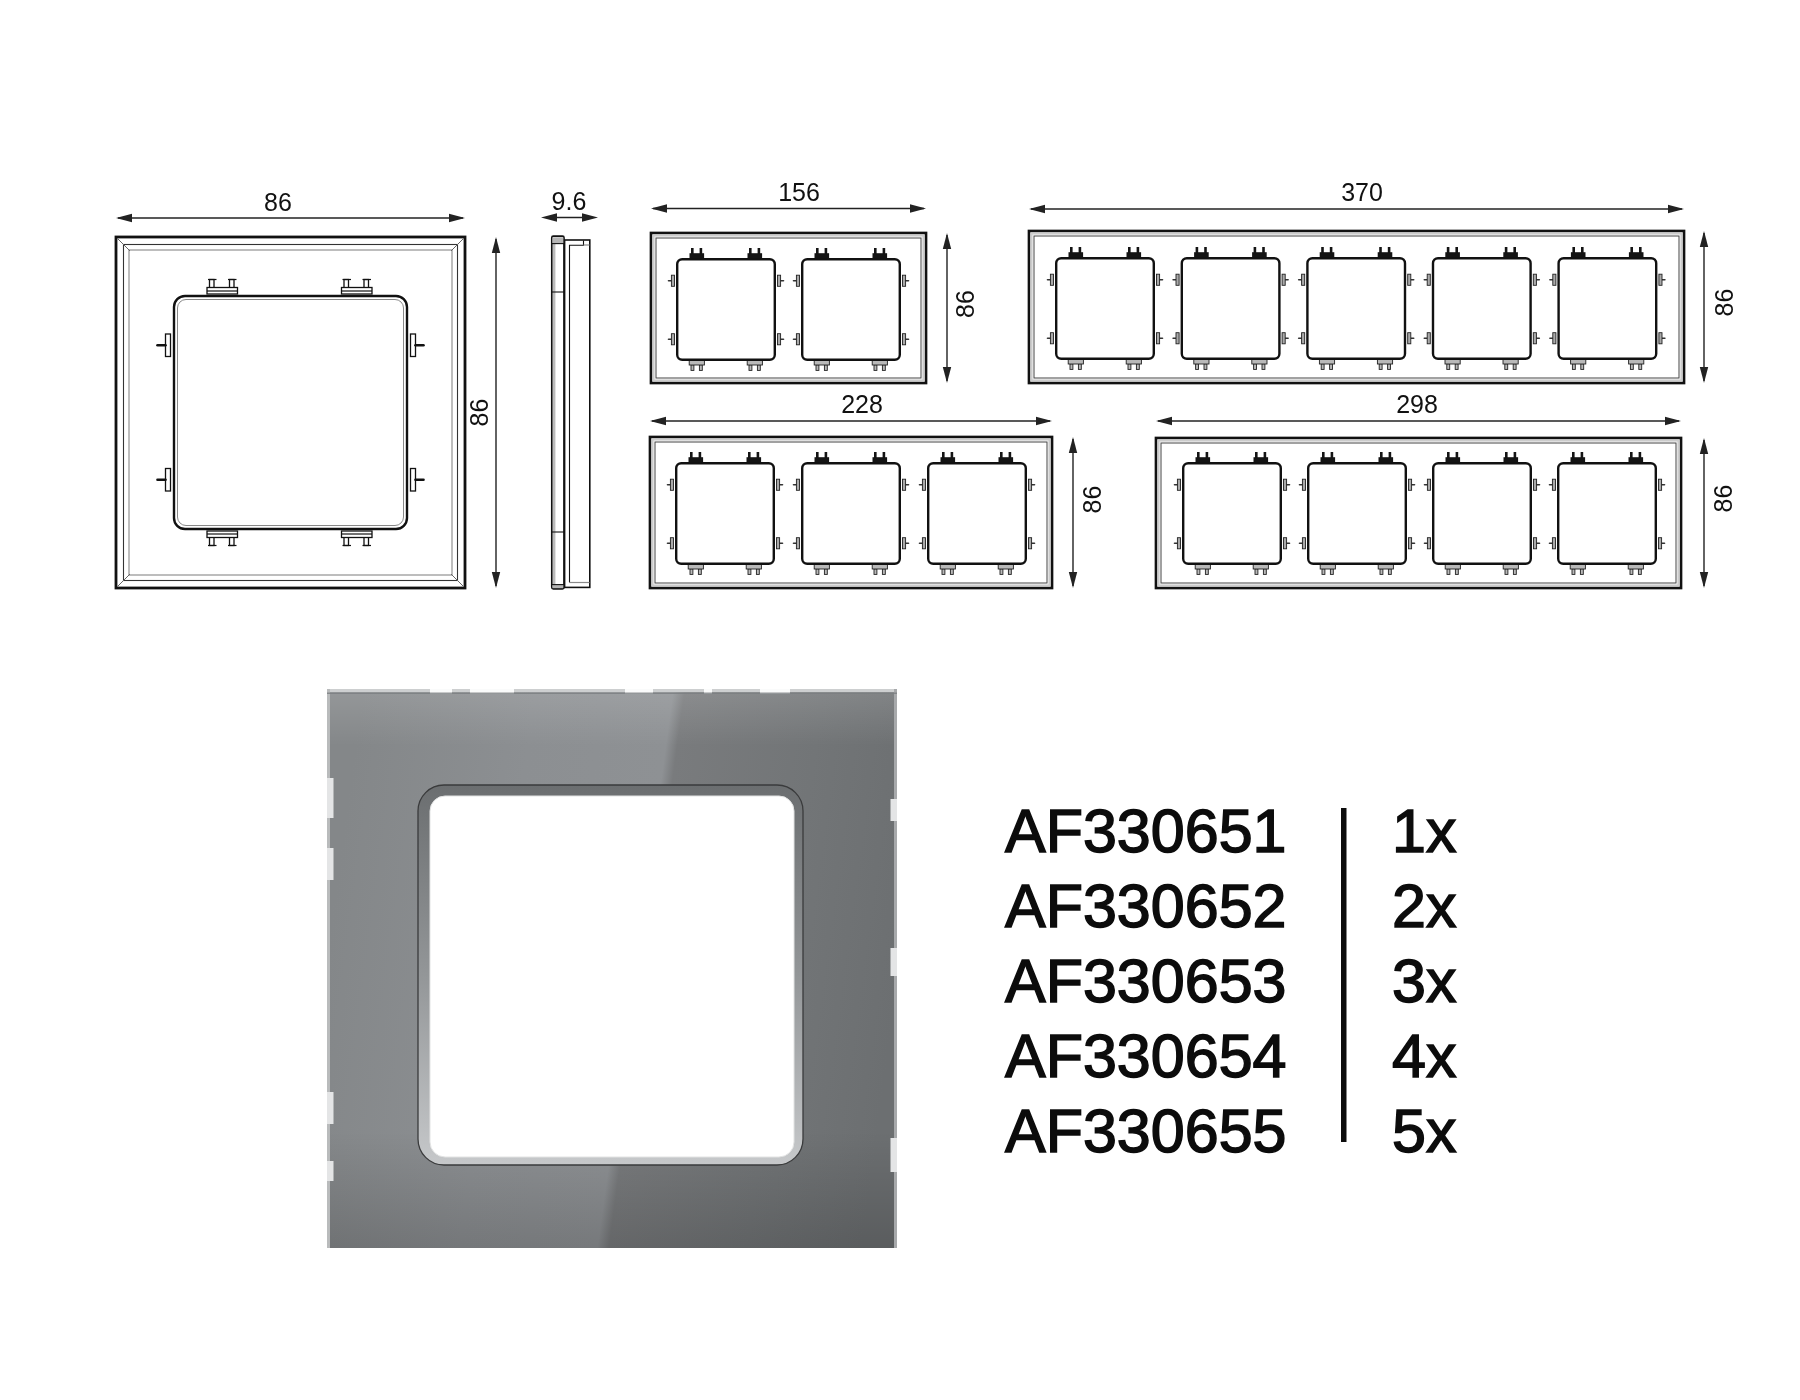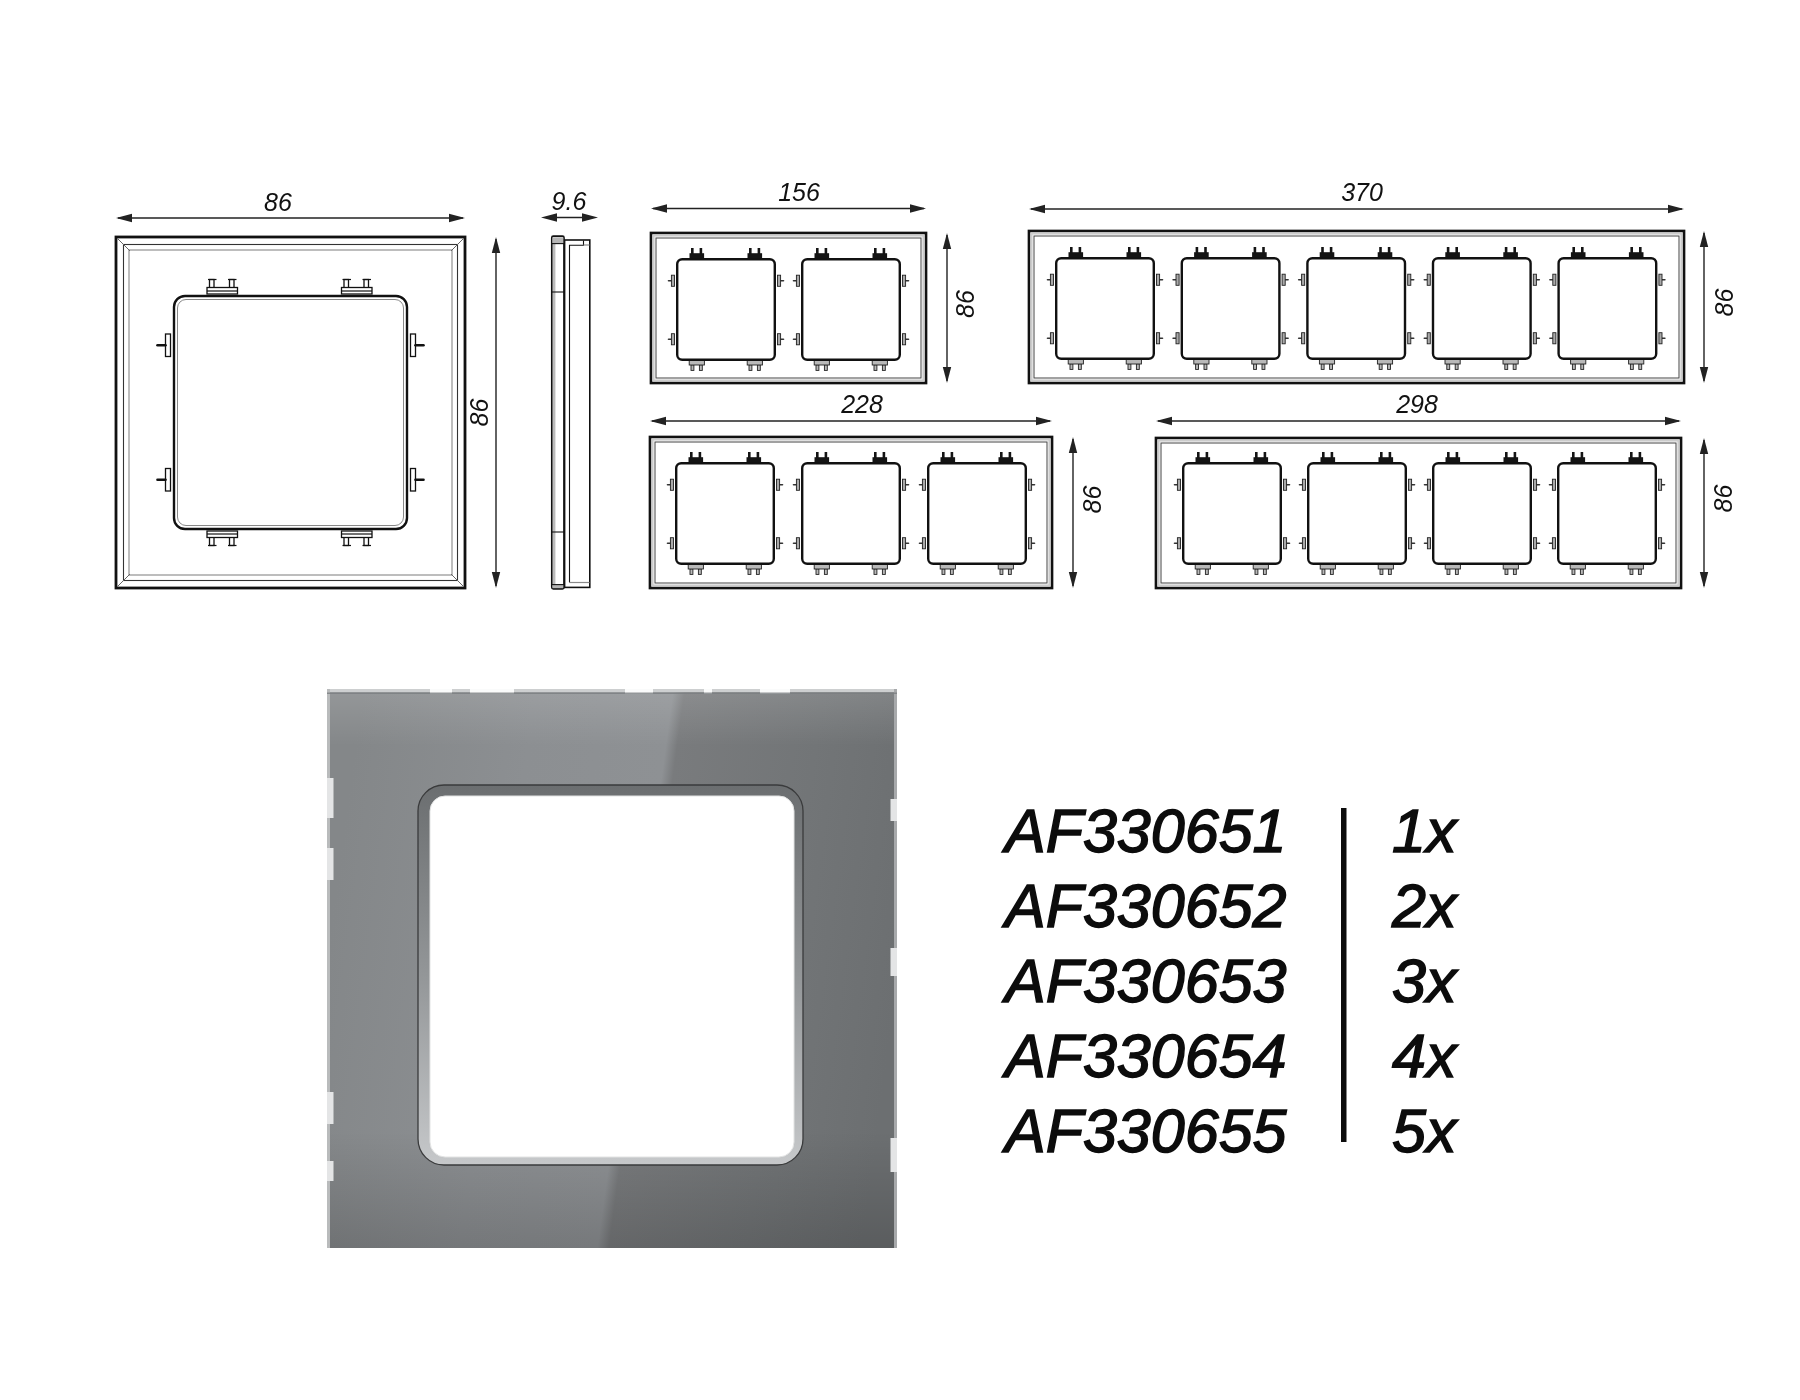--- a/index.html
+++ b/index.html
@@ -1,17 +1,17 @@
 <!DOCTYPE html>
 <html><head>
 <meta charset="utf-8">
 <style>
   html,body{margin:0;padding:0;background:#ffffff;}
   .page{position:relative;width:1800px;height:1248px;background:#ffffff;overflow:hidden;
-        font-family:"Liberation Sans",sans-serif;font-style:italic;}
+        font-family:"Liberation Sans",sans-serif;}
   svg{position:absolute;left:0;top:0;}
 </style>
 </head>
 <body>
 <div class="page">
 <svg width="1800" height="1400" viewBox="0 0 1800 1400">
 <defs>
 
   <path id="arrL" d="M0,0 L16,-4.2 L16,4.2 Z"></path>
   <path id="arrR" d="M0,0 L-16,-4.2 L-16,4.2 Z"></path>

